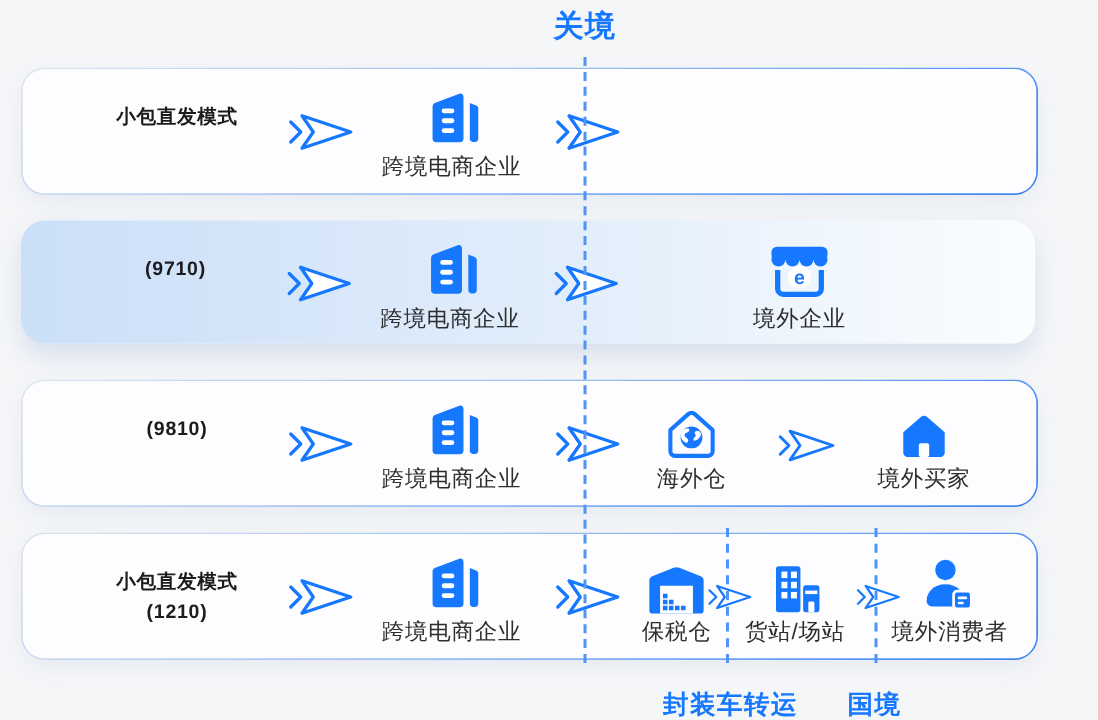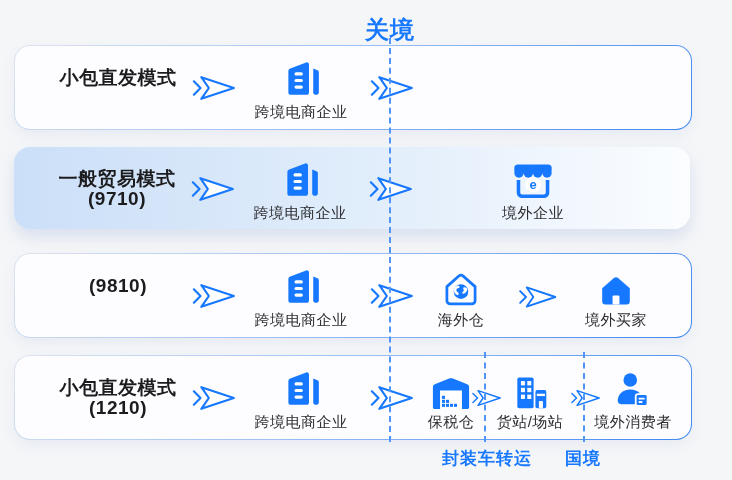--- a/index.html
+++ b/index.html
@@ -18,40 +18,40 @@
     background:linear-gradient(90deg,#cbdff8 0%,#e2eefb 55%,#fbfdff 100%);
     box-shadow:0 8px 16px rgba(130,160,210,.25);
   }
   .r1{top:45px;height:83px;}
   .r2{top:147px;height:82px;}
   .r3{top:253px;height:83px;}
   .r4{top:355px;height:83px;}
 
   
   .mode-block{position:absolute;left:18px;top:22px;width:170px;text-align:center;z-index:10;}
-  .mode-title,.mode-code{font-size:19px;font-weight:bold;color:#1c1c1e;line-height:20px;letter-spacing:.5px;}
+  .mode-title,.mode-code{font-size:13px;font-weight:bold;color:#1c1c1e;line-height:20px;letter-spacing:.5px;}
 
   
   .grp{position:absolute;top:8px;display:flex;flex-direction:column;align-items:center;z-index:10;}
   .grp .icon-box{height:46px;display:flex;align-items:flex-end;justify-content:center;}
   .grp .cap{margin-top:3px;font-size:15px;color:#2e2e30;line-height:18px;white-space:nowrap;letter-spacing:.5px;}
 
   
   .arrow{position:absolute;z-index:12;line-height:0;}
 
   
   .vline{position:absolute;width:0;border-left:2px dashed #4f94f6;z-index:5;}
   .vl-customs{left:389px;top:38px;height:404px;}
   .vl-truck{left:484px;top:352px;height:90px;}
   .vl-nation{left:583px;top:352px;height:90px;}
 
   
   .b-label{position:absolute;transform:translateX(-50%);font-weight:bold;color:#1677ff;z-index:6;white-space:nowrap;letter-spacing:1px;}
-  .b-top{left:390px;top:14px;font-size:24px;}
-  .b-bottom{top:447px;font-size:17px;}
+  .b-top{left:390px;top:4px;font-size:20px;}
+  .b-bottom{top:458px;font-size:17px;}
   .b-truck{left:487px;}
   .b-nation{left:583px;}
 
   svg{display:block;}
 </style>
 </head>
 <body>
 
 <svg width="0" height="0" style="position:absolute">
   <defs>
@@ -151,21 +151,20 @@
     </div>
     <div class="arrow" style="left:351px;top:25px">
       <svg width="50" height="34">
           <use href="#i-arrow"></use>
         </svg>
     </div>
   </div>
 
   <div class="card filled r2">
     <div class="mode-block">
-      <div class="mode-title">一般贸易模式</div>
       <div class="mode-code">(9710)</div>
     </div>
     <div class="arrow" style="left:173px;top:25px">
       <svg width="50" height="34">
           <use href="#i-arrow"></use>
         </svg>
     </div>
     <div class="grp" style="left:226px;width:120px">
       <div class="icon-box">
           <svg width="45" height="45">

